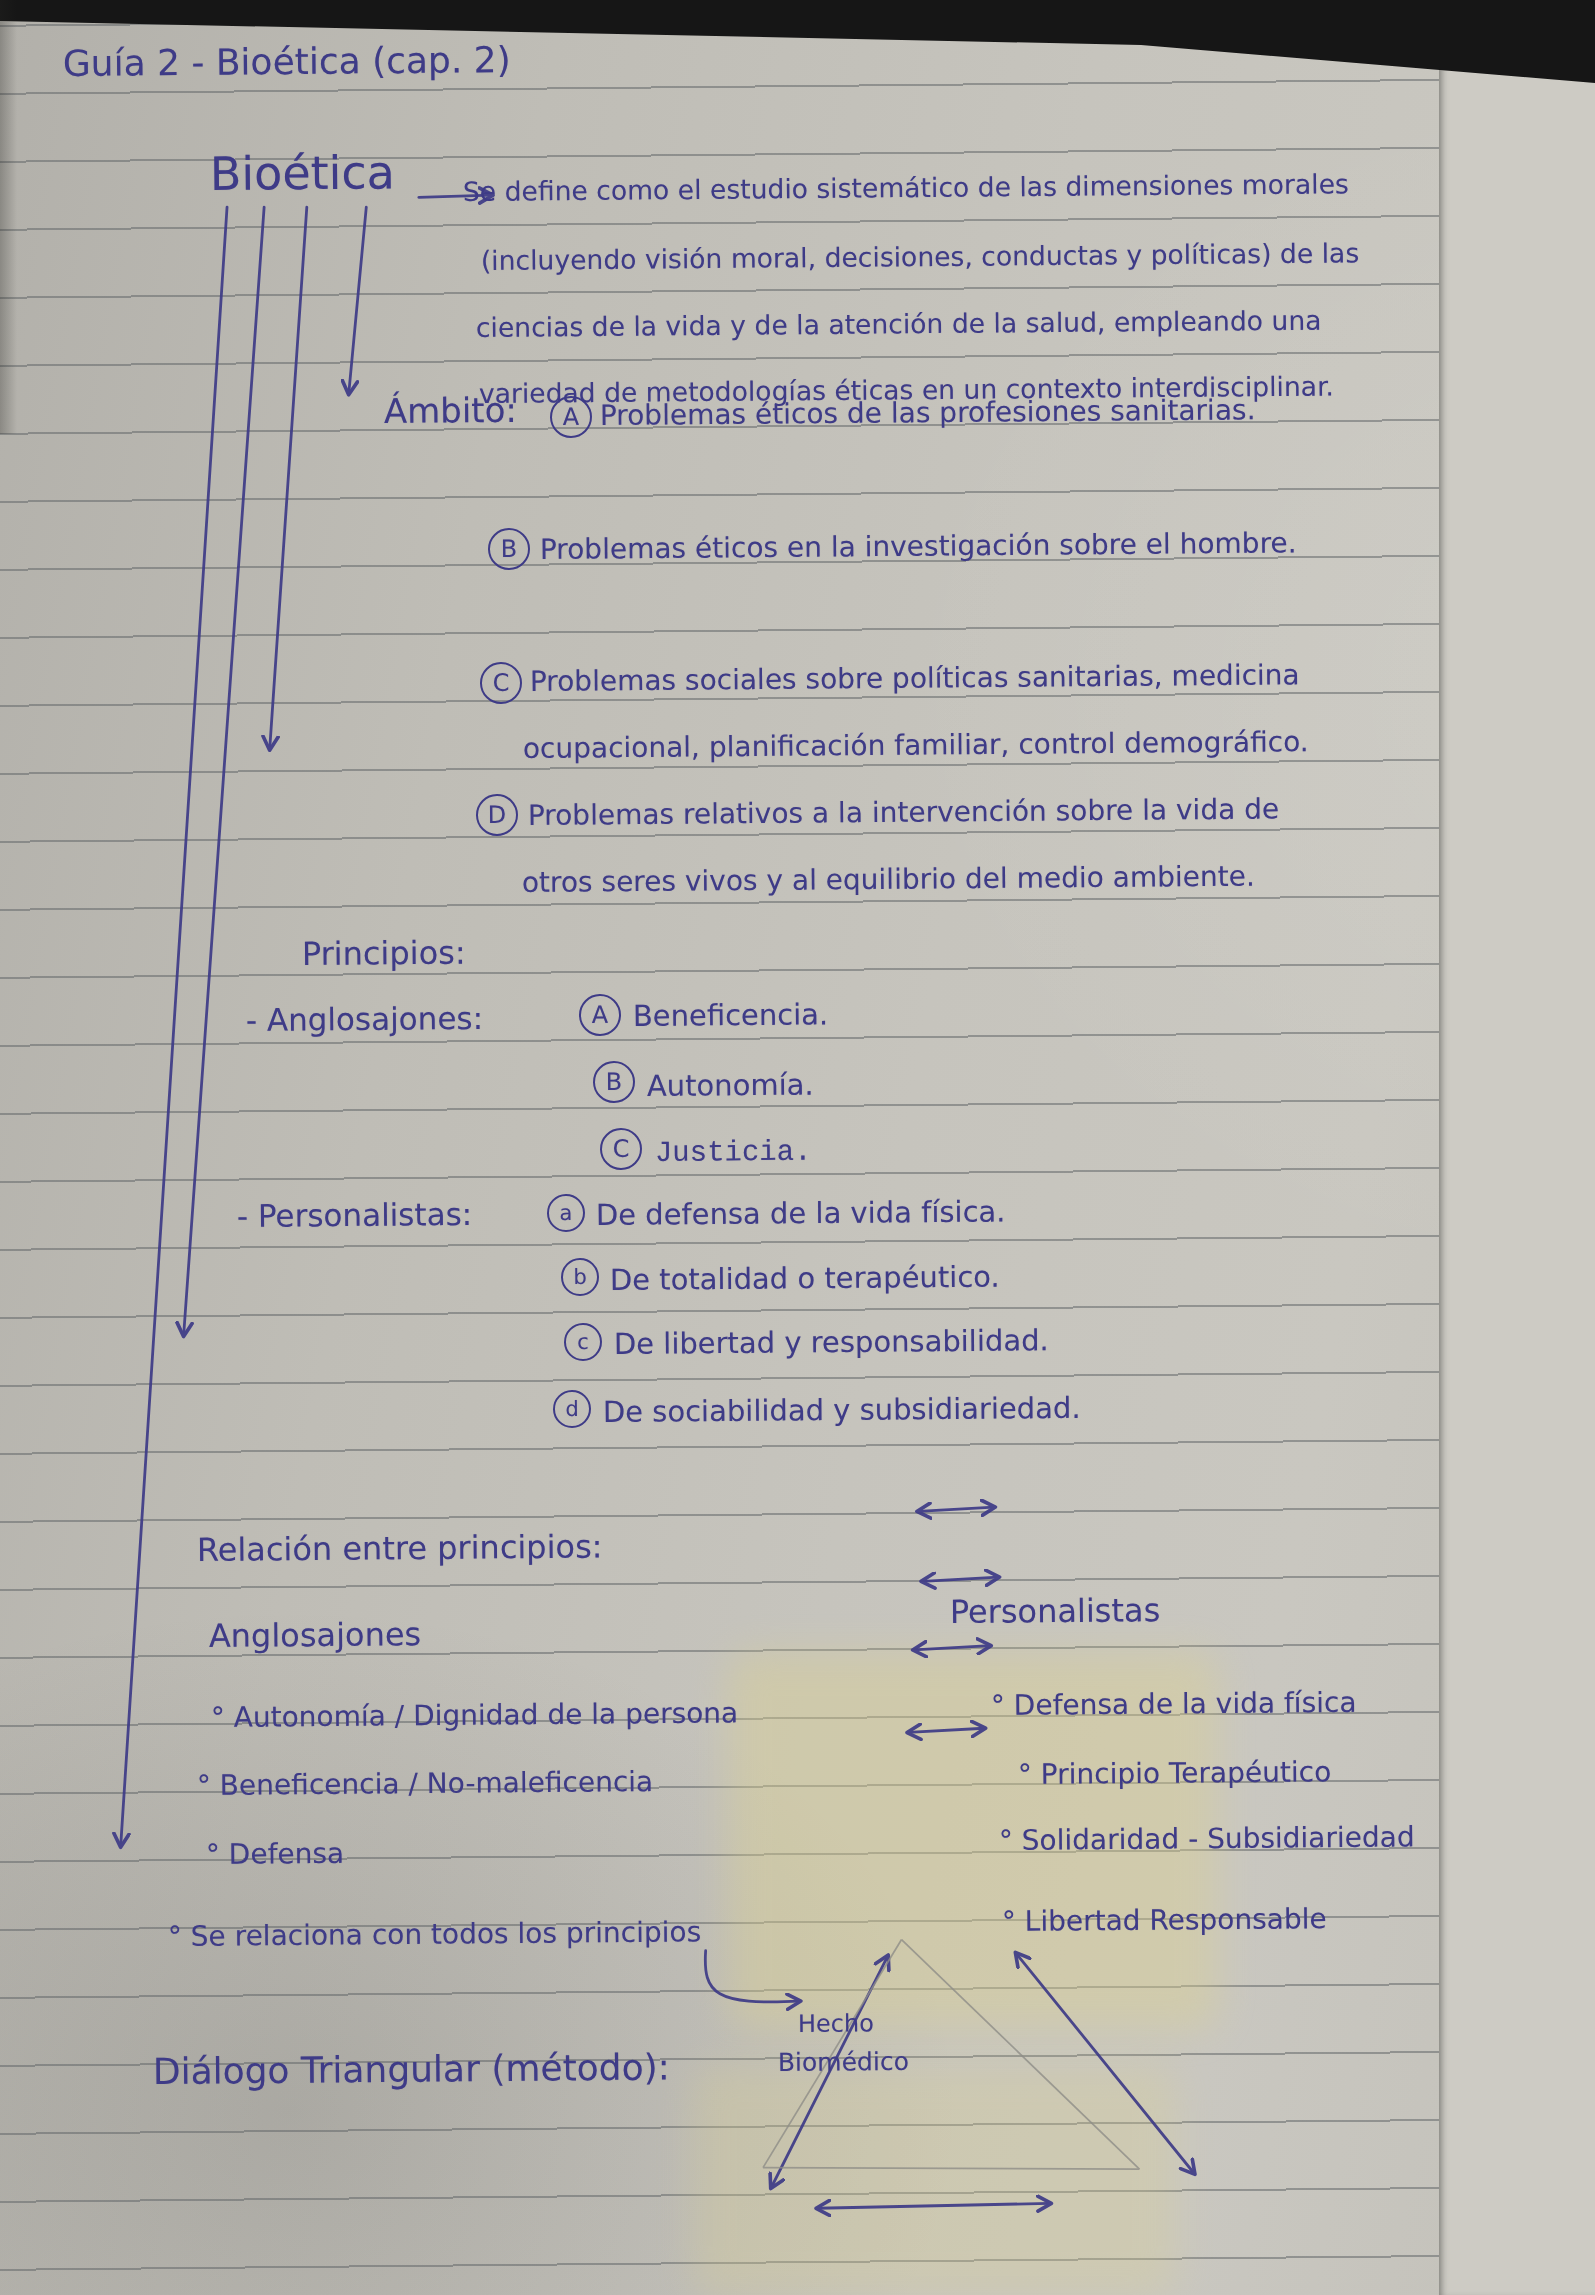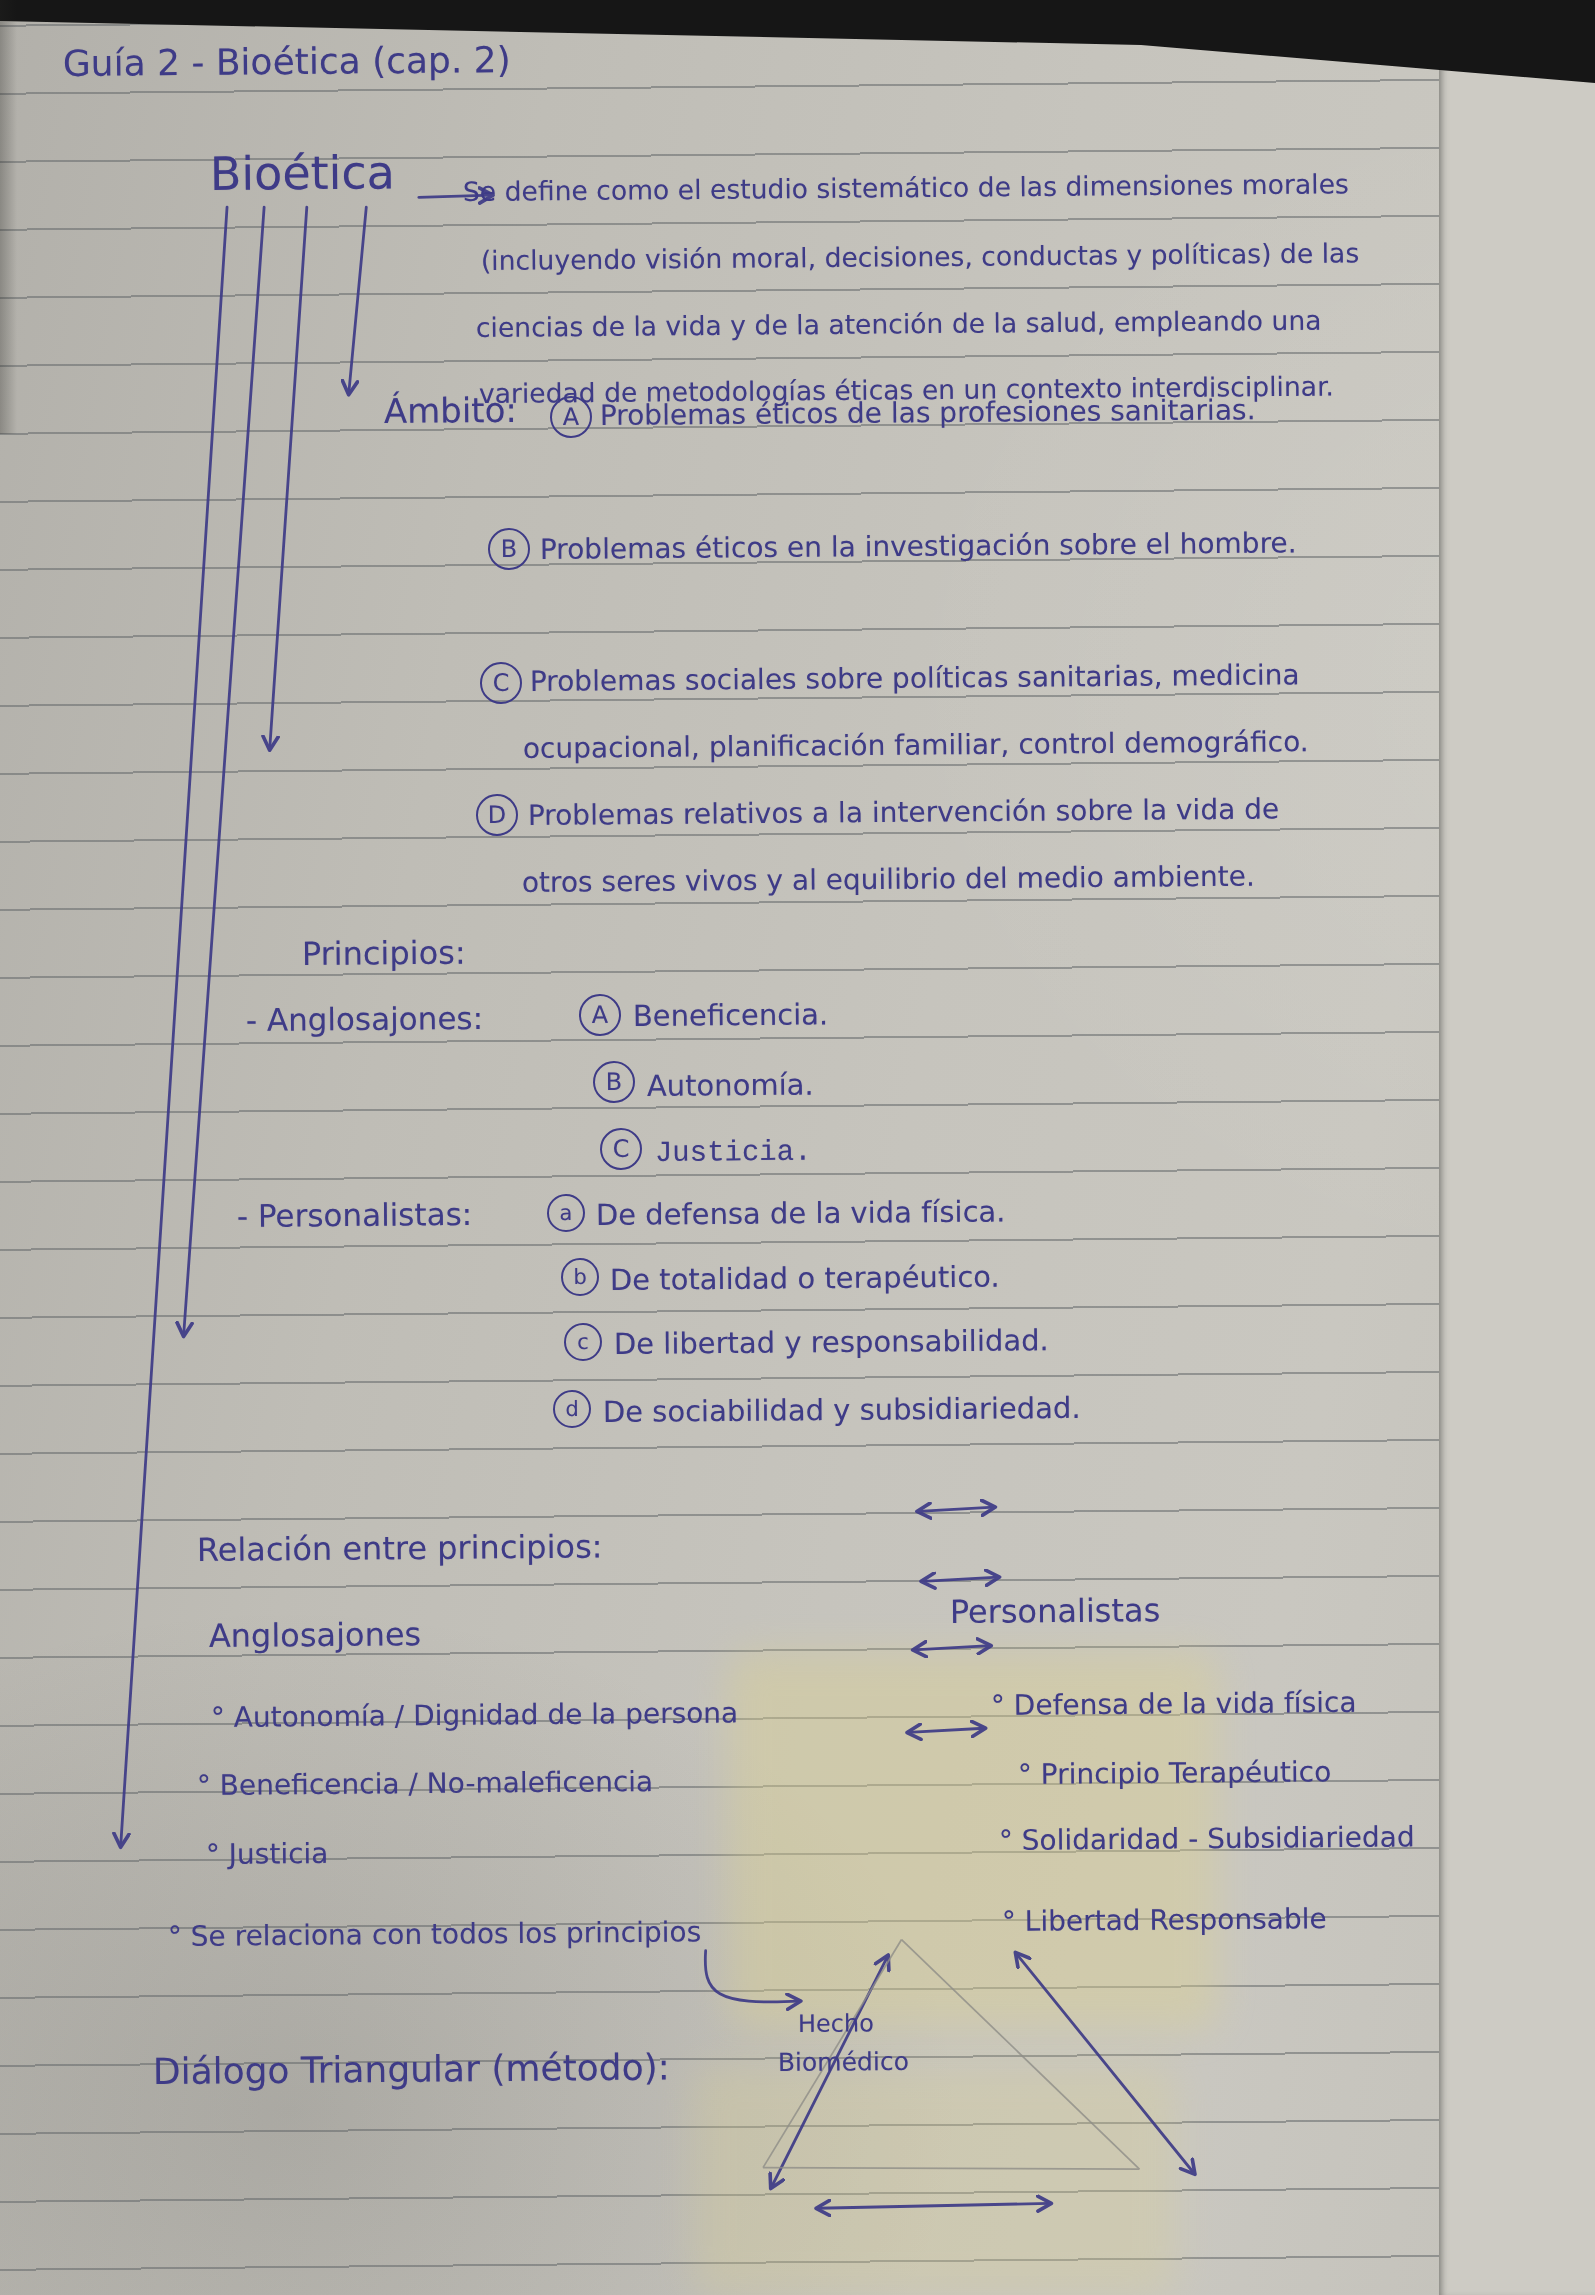--- a/index.html
+++ b/index.html
@@ -119,21 +119,21 @@
   <div class="hw" style="left:197px;top:1531px;font-size:32px;">Relación entre principios:</div>
   <div class="hw" style="left:209px;top:1617px;font-size:32px;">Anglosajones</div>
   <div class="hw" style="left:950px;top:1593px;font-size:32px;">Personalistas</div>
 
   <div class="hw" style="left:211px;top:1701px;font-size:28px;"><span>°</span> <span>Autonomía / Dignidad de la persona</span></div>
   <div class="hw" style="left:991px;top:1689px;font-size:28px;"><span>°</span> <span>Defensa de la vida física</span></div>
 
   <div class="hw" style="left:197px;top:1769px;font-size:28px;"><span>°</span> <span>Beneficencia / No-maleficencia</span></div>
   <div class="hw" style="left:1018px;top:1758px;font-size:28px;"><span>°</span> <span>Principio Terapéutico</span></div>
 
-  <div class="hw" style="left:206px;top:1838px;font-size:28px;"><span>°</span> <span>Justicia</span></div>
+  <div class="hw" style="left:206px;top:1838px;font-size:28px;"><span>°</span> <span>Defensa</span></div>
   <div class="hw" style="left:999px;top:1824px;font-size:28px;"><span>°</span> <span>Solidaridad - Subsidiariedad</span></div>
 
   <div class="hw" style="left:168px;top:1920px;font-size:28px;"><span>°</span> <span>Se relaciona con todos los principios</span></div>
   <div class="hw" style="left:1002px;top:1905px;font-size:28px;"><span>°</span> <span>Libertad Responsable</span></div>
 
   <div class="hw" style="left:153px;top:2051px;font-size:36px;">Diálogo Triangular (método):</div>
 
   <div class="hw" style="left:798px;top:2010px;font-size:24px;">Hecho</div>
   <div class="hw" style="left:778px;top:2048px;font-size:25px;">Biomédico</div>
 

